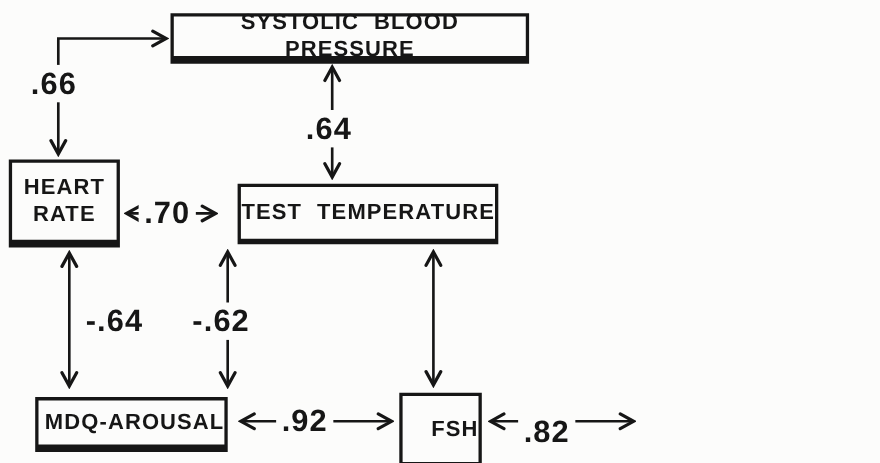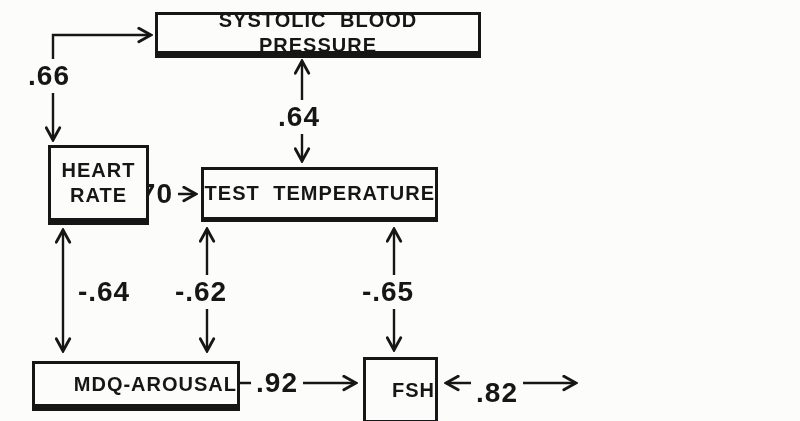--- a/index.html
+++ b/index.html
@@ -19,23 +19,23 @@
   #arrow-layer path, #arrow-layer line{stroke:var(--ink);stroke-width:2.4;fill:none;}
   .node{
     position:absolute;z-index:3;box-sizing:border-box;
     display:flex;align-items:center;justify-content:flex-end;text-align:center;
     border:3px solid var(--ink);border-bottom-width:7px;
     background:var(--paper);
     font-size:20px;font-weight:700;letter-spacing:1px;word-spacing:7px;
     line-height:1.25;
   }
   #node-sbp  {left:155px;top:12px; width:326px;height:46px;}
-  #node-hr   {left:8px;  top:145px;width:101px;height:80px;padding:16px 6px;margin-left:40px;}
-  #node-tt   {left:201px;top:167px;width:237px;height:55px;border-bottom-width:5px;}
-  #node-mdq  {left:32px; top:361px;width:208px;height:50px;}
+  #node-hr   {left:8px;  top:145px;width:101px;height:80px;padding:16px 6px;}
+  #node-tt   {left:216px;top:167px;width:237px;height:55px;border-bottom-width:5px;}
+  #node-mdq  {left:32px; top:361px;width:175px;height:50px;}
   #node-fsh  {left:363px;top:357px;width:75px; height:70px;}
   #node-nasal{left:583px;top:362px;width:211px;height:50px;}
   .edge-label{
     position:absolute;z-index:2;transform:translate(-50%,-50%);
     background:var(--paper);padding:1px 5px;
     font-size:28px;font-weight:700;letter-spacing:1px;white-space:nowrap;
   }
   #label-hr-sbp  {left:49px; top:76px;}
   #label-sbp-tt  {left:299px;top:117px;}
   #label-hr-tt   {left:152px;top:194px;}
@@ -64,21 +64,20 @@
     <line x1="394" y1="229" x2="394" y2="350" marker-start="url(#ah)" marker-end="url(#ah)"></line>
     <line x1="219" y1="383" x2="356" y2="383" marker-start="url(#ah)" marker-end="url(#ah)"></line>
     <line x1="446" y1="383" x2="576" y2="383" marker-start="url(#ah)" marker-end="url(#ah)"></line>
   </svg>
 
   <span class="edge-label" id="label-hr-sbp">.66</span>
   <span class="edge-label" id="label-sbp-tt">.64</span>
   <span class="edge-label" id="label-hr-tt">.70</span>
   <span class="edge-label" id="label-hr-mdq">-.64</span>
   <span class="edge-label" id="label-tt-mdq">-.62</span>
-  <span class="edge-label" id="label-tt-fsh">-.65</span>
   <span class="edge-label" id="label-mdq-fsh">.92</span>
   <span class="edge-label" id="label-fsh-nasal">.82</span>
 
   <div class="node" id="node-sbp">
     <span>SYSTOLIC BLOOD PRESSURE</span>
   </div>
   <div class="node" id="node-hr">
     <span>HEART RATE</span>
   </div>
   <div class="node" id="node-tt">

